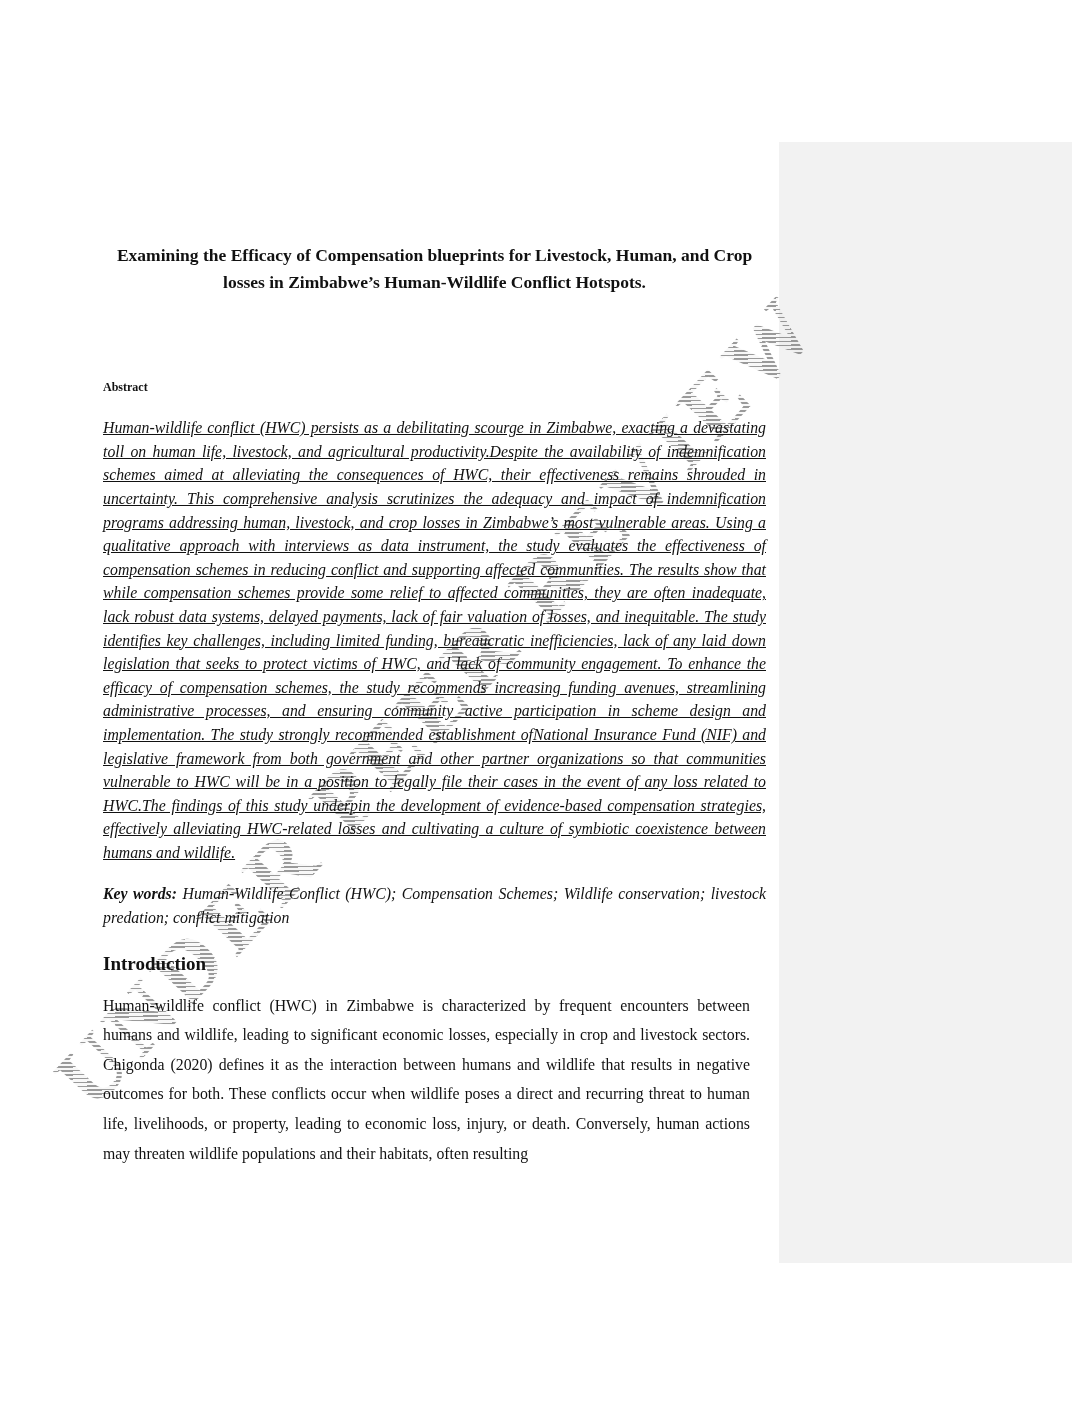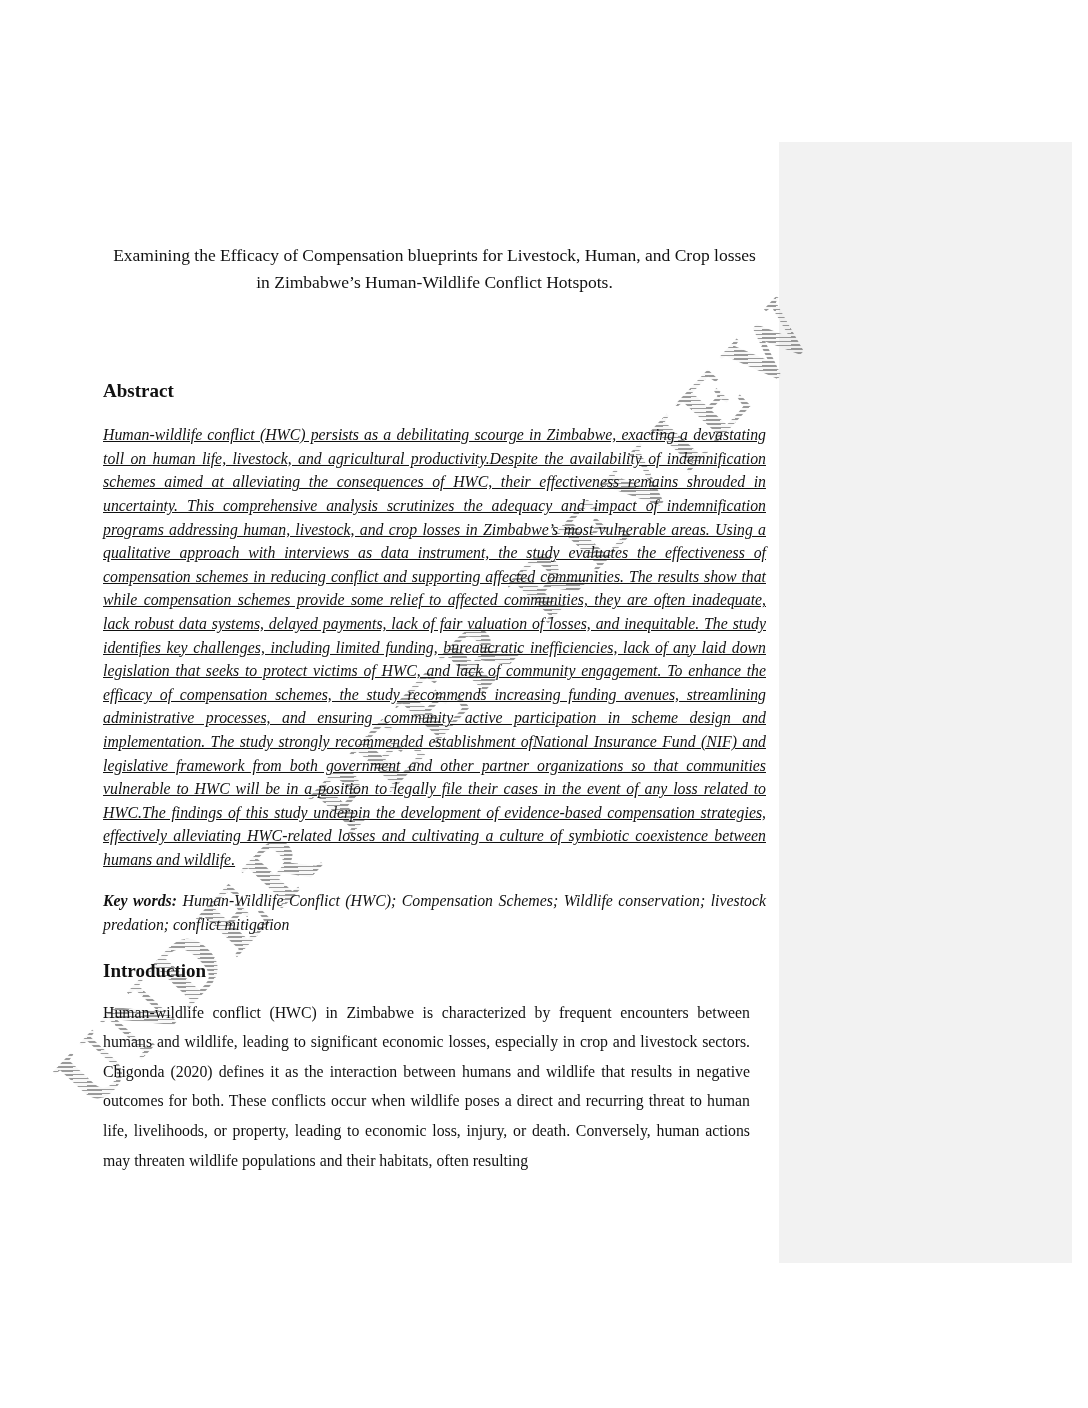--- a/index.html
+++ b/index.html
@@ -58,27 +58,27 @@
     position: absolute;
     left: 103px;
     top: 0;
     width: 663px;
     z-index: 2;
   }
   .paper-title {
     margin: 242px auto 0 auto;
     width: 650px;
     font-size: 17.5px;
-    font-weight: normal;
+    font-weight: bold;
     text-align: center;
     line-height: 1.55;
   }
   .abstract-heading {
     margin: 84px 0 0 0;
-    font-size: 19px;
+    font-size: 12px;
     font-weight: bold;
   }
   .abstract-text {
     margin: 21px 0 0 0;
     font-size: 15.8px;
     font-style: italic;
     text-align: justify;
     line-height: 23.6px;
     text-decoration: underline;
   }

